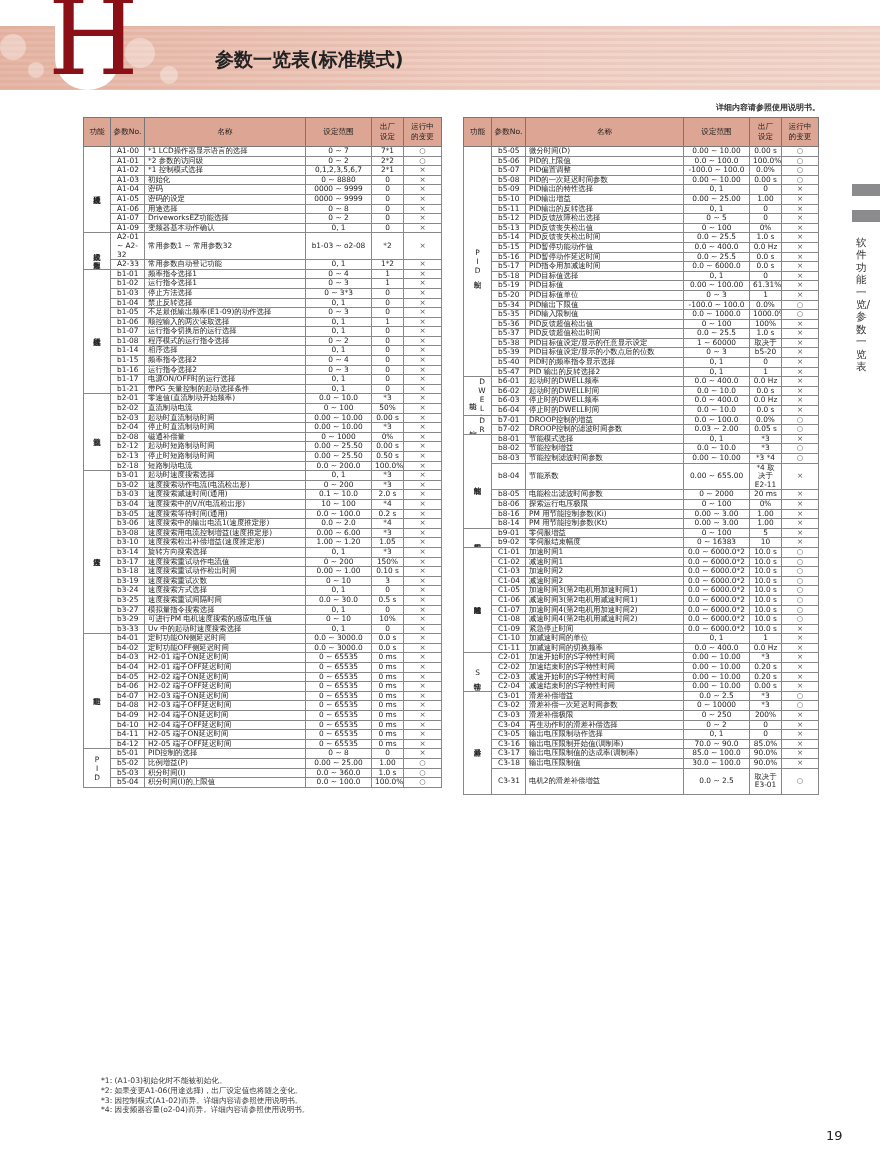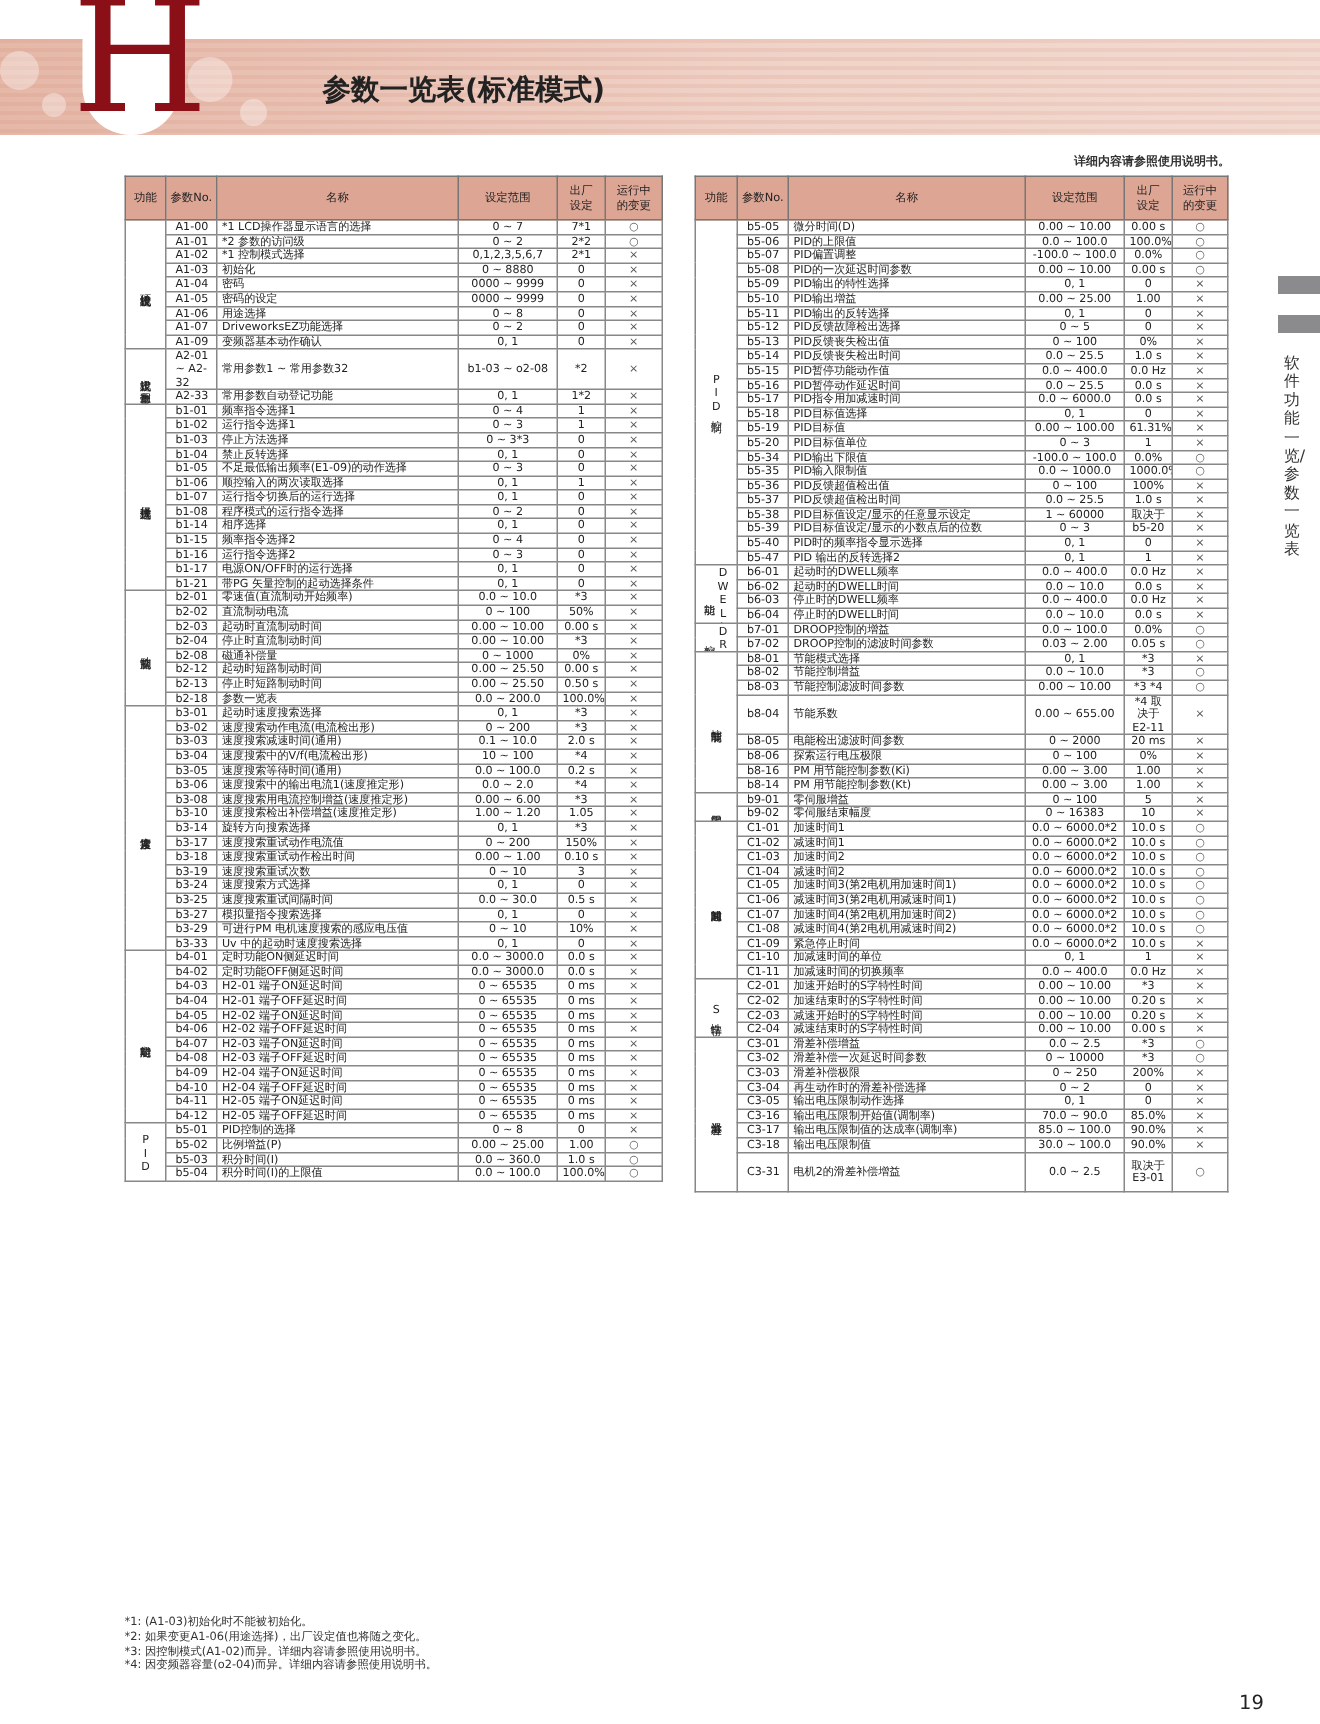--- a/index.html
+++ b/index.html
@@ -14,21 +14,21 @@
   .page-title { position: absolute; left: 215px; top: 47px; font-size: 19px; font-weight: bold; color: #222; }
   .note-top { position: absolute; right: 60px; top: 102px; font-size: 8px; color: #333; font-weight: bold; }
   table.ptab { position: absolute; border-collapse: collapse; font-size: 7.4px; table-layout: fixed; border: 1.5px solid #333; }
   table.ptab th { background: #dda593; font-weight: normal; font-size: 7.6px; height: 29px; border: 1px solid #777; line-height: 1.3; text-align: center; }
   table.ptab td { border: 1px solid #888; height: 9.35px; line-height: 8.6px; padding: 0 3px; white-space: nowrap; overflow: hidden; }
   table.ptab td.c { text-align: center; }
   table.ptab td.fn { text-align: center; font-size: 7.4px; line-height: 9px; white-space: normal; padding: 0 1px; }
   table.ptab td.no { padding-left: 6px; }
   #left { left: 83px; top: 117px; width: 358px; }
   #right { left: 463px; top: 117px; width: 355px; }
-  .footnotes { position: absolute; left: 83px; top: 1076px; font-size: 7.6px; line-height: 9.8px; color: #333; }
+  .footnotes { position: absolute; left: 101px; top: 1076px; font-size: 7.6px; line-height: 9.8px; color: #333; }
   .side-bars { position: absolute; left: 852px; top: 184px; }
   .side-bars div { width: 28px; height: 12px; background: #8b8b8d; margin-bottom: 14px; }
   .side-label { position: absolute; left: 856px; top: 236px; width: 14px; font-size: 10.5px; line-height: 12.4px; color: #333; word-break: break-all; }
   .page-num { position: absolute; left: 826px; top: 1128px; font-size: 13px; color: #222; }
 </style>
 </head>
 <body>
 
 <div class="banner">
   <div class="bubble" style="left:0;top:8px;width:26px;height:26px;"></div>
@@ -279,21 +279,21 @@
       </tr>
       <tr>
         <td class="no">b2-13</td>
         <td>停止时短路制动时间</td>
         <td class="c">0.00 ~ 25.50</td>
         <td class="c">0.50 s</td>
         <td class="c" style="color: rgb(85, 85, 85);">×</td>
       </tr>
       <tr>
         <td class="no">b2-18</td>
-        <td>参数一览表</td>
+        <td>短路制动电流</td>
         <td class="c">0.0 ~ 200.0</td>
         <td class="c">100.0%</td>
         <td class="c" style="color: rgb(85, 85, 85);">×</td>
       </tr>
       <tr>
         <td class="fn" rowspan="17" style="writing-mode: vertical-rl; text-orientation: upright; letter-spacing: 0px;">速度搜索</td>
         <td class="no">b3-01</td>
         <td>起动时速度搜索选择</td>
         <td class="c">0, 1</td>
         <td class="c">*3</td>

